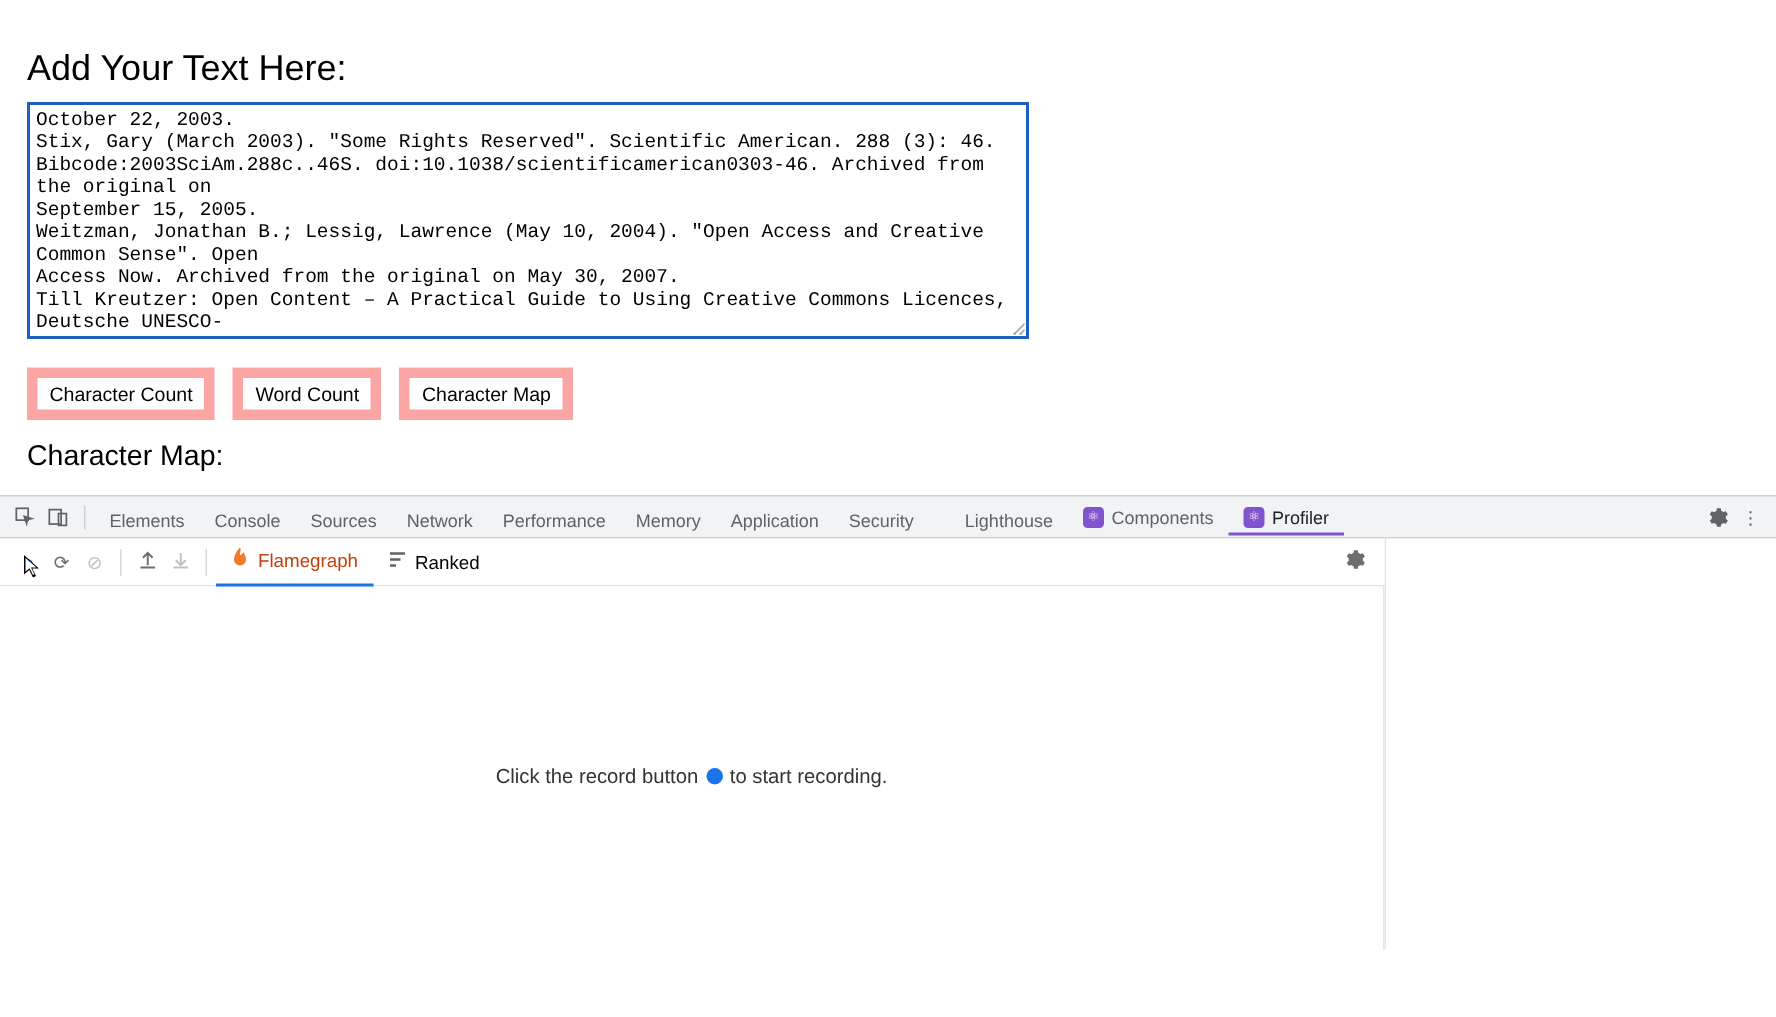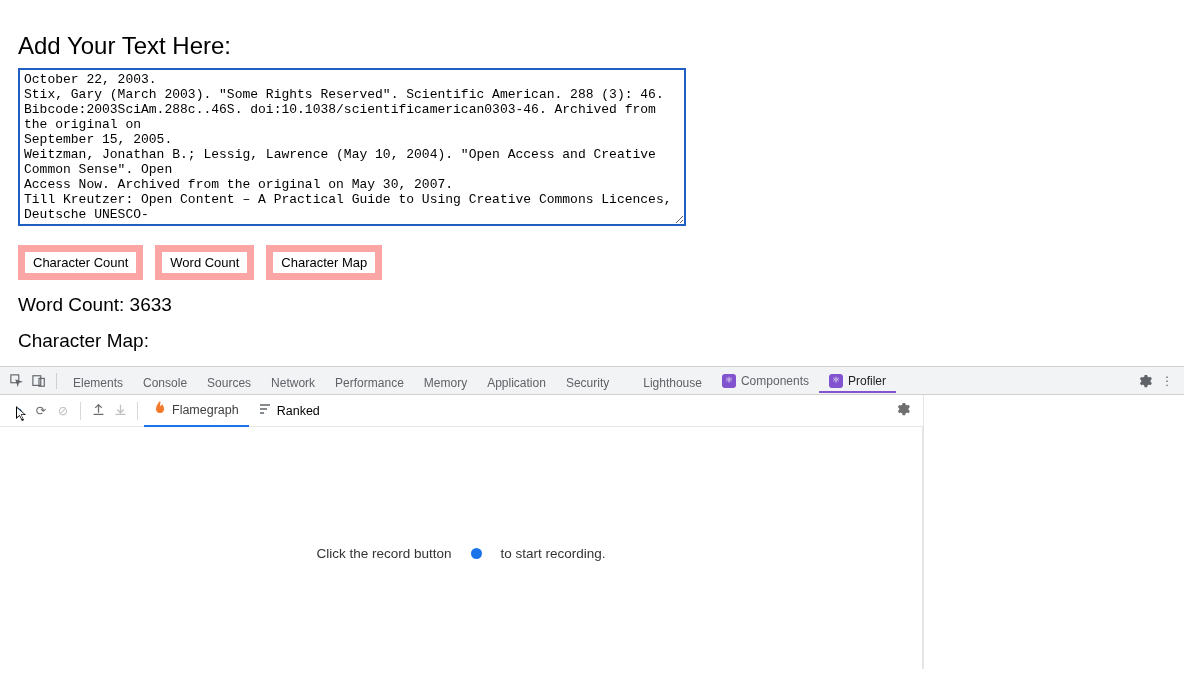--- a/index.html
+++ b/index.html
@@ -140,21 +140,21 @@
   .pb-tab {
     display: inline-flex;
     align-items: center;
     gap: 6px;
     padding: 0 10px;
     height: 32px;
     cursor: pointer;
     color: #000000;
   }
   .pb-tab.active {
-    color: #404040;
+    color: #c2410c;
     border-bottom: 2px solid #1a73e8;
     height: 32px;
   }
   .pb-spacer { flex: 1; }
   .pb-gear { width: 24px; text-align:center; color:#6e6e6e; cursor:pointer; }
   .profiler-body {
     width: 924px;
     background: #fff;
     height: 242px;
     display: flex;
@@ -163,21 +163,21 @@
     justify-content: center;
     font-size: 13.5px;
     color: #333;
     border-right: 1px solid #e5e5e5;
   }
   .profiler-body .sub {
     margin-top: 10px;
     color: #333;
     display: inline-flex;
     align-items: center;
-    gap: 19px;
+    gap: 5px;
   }
   .dot-blue {
     width: 11px; height: 11px; border-radius: 50%;
     background: #1a73e8;
     display: inline-block;
   }
 
   .cursor {
     position: absolute;
     width: 12px; height: 16px;
@@ -203,23 +203,20 @@
 Access Now. Archived from the original on May 30, 2007.
 Till Kreutzer: Open Content – A Practical Guide to Using Creative Commons Licences, Deutsche UNESCO-
 Kommission e. V., Hochschulbibliothekszentrum Nordrhein-Westfalen, Wikimedia Deutschland e. V. 2015.</textarea>
 
   <div class="btn-row">
     <button>Character Count</button>
     <button>Word Count</button>
     <button>Character Map</button>
   </div>
 
-  <div class="stat">
-    <span>Word Count: </span><span>3633</span>
-  </div>
   <div class="stat">Character Map:</div>
 </div>
 
 <div class="devtools dt-wrap">
 
   <div class="dt-top">
     <span class="dt-ic">
       <svg width="14" height="14" viewBox="0 0 16 16" fill="none" stroke="#5f6368" stroke-width="1.3">
         <rect x="1" y="1" width="9" height="9"></rect>
         <path d="M6 6 L15 9 L10 10 L9 15 Z" fill="#5f6368" stroke="none"></path>

